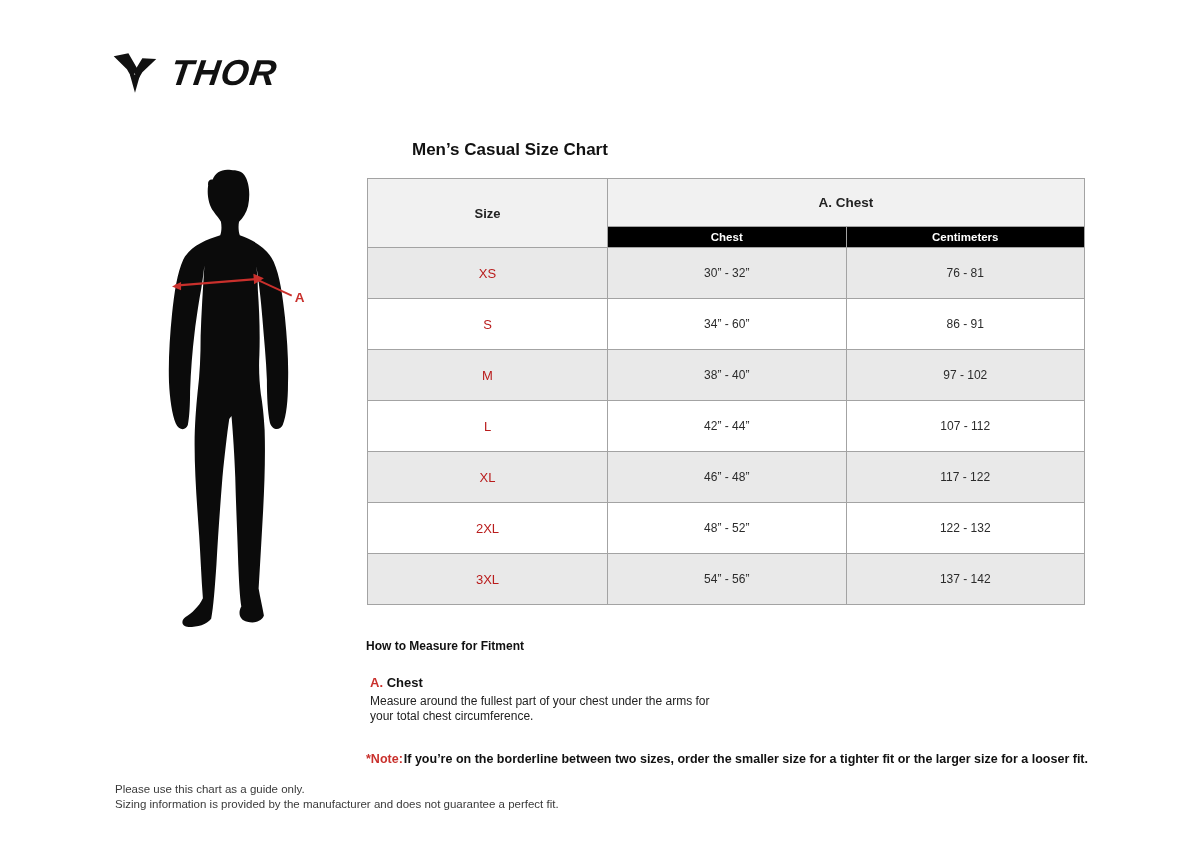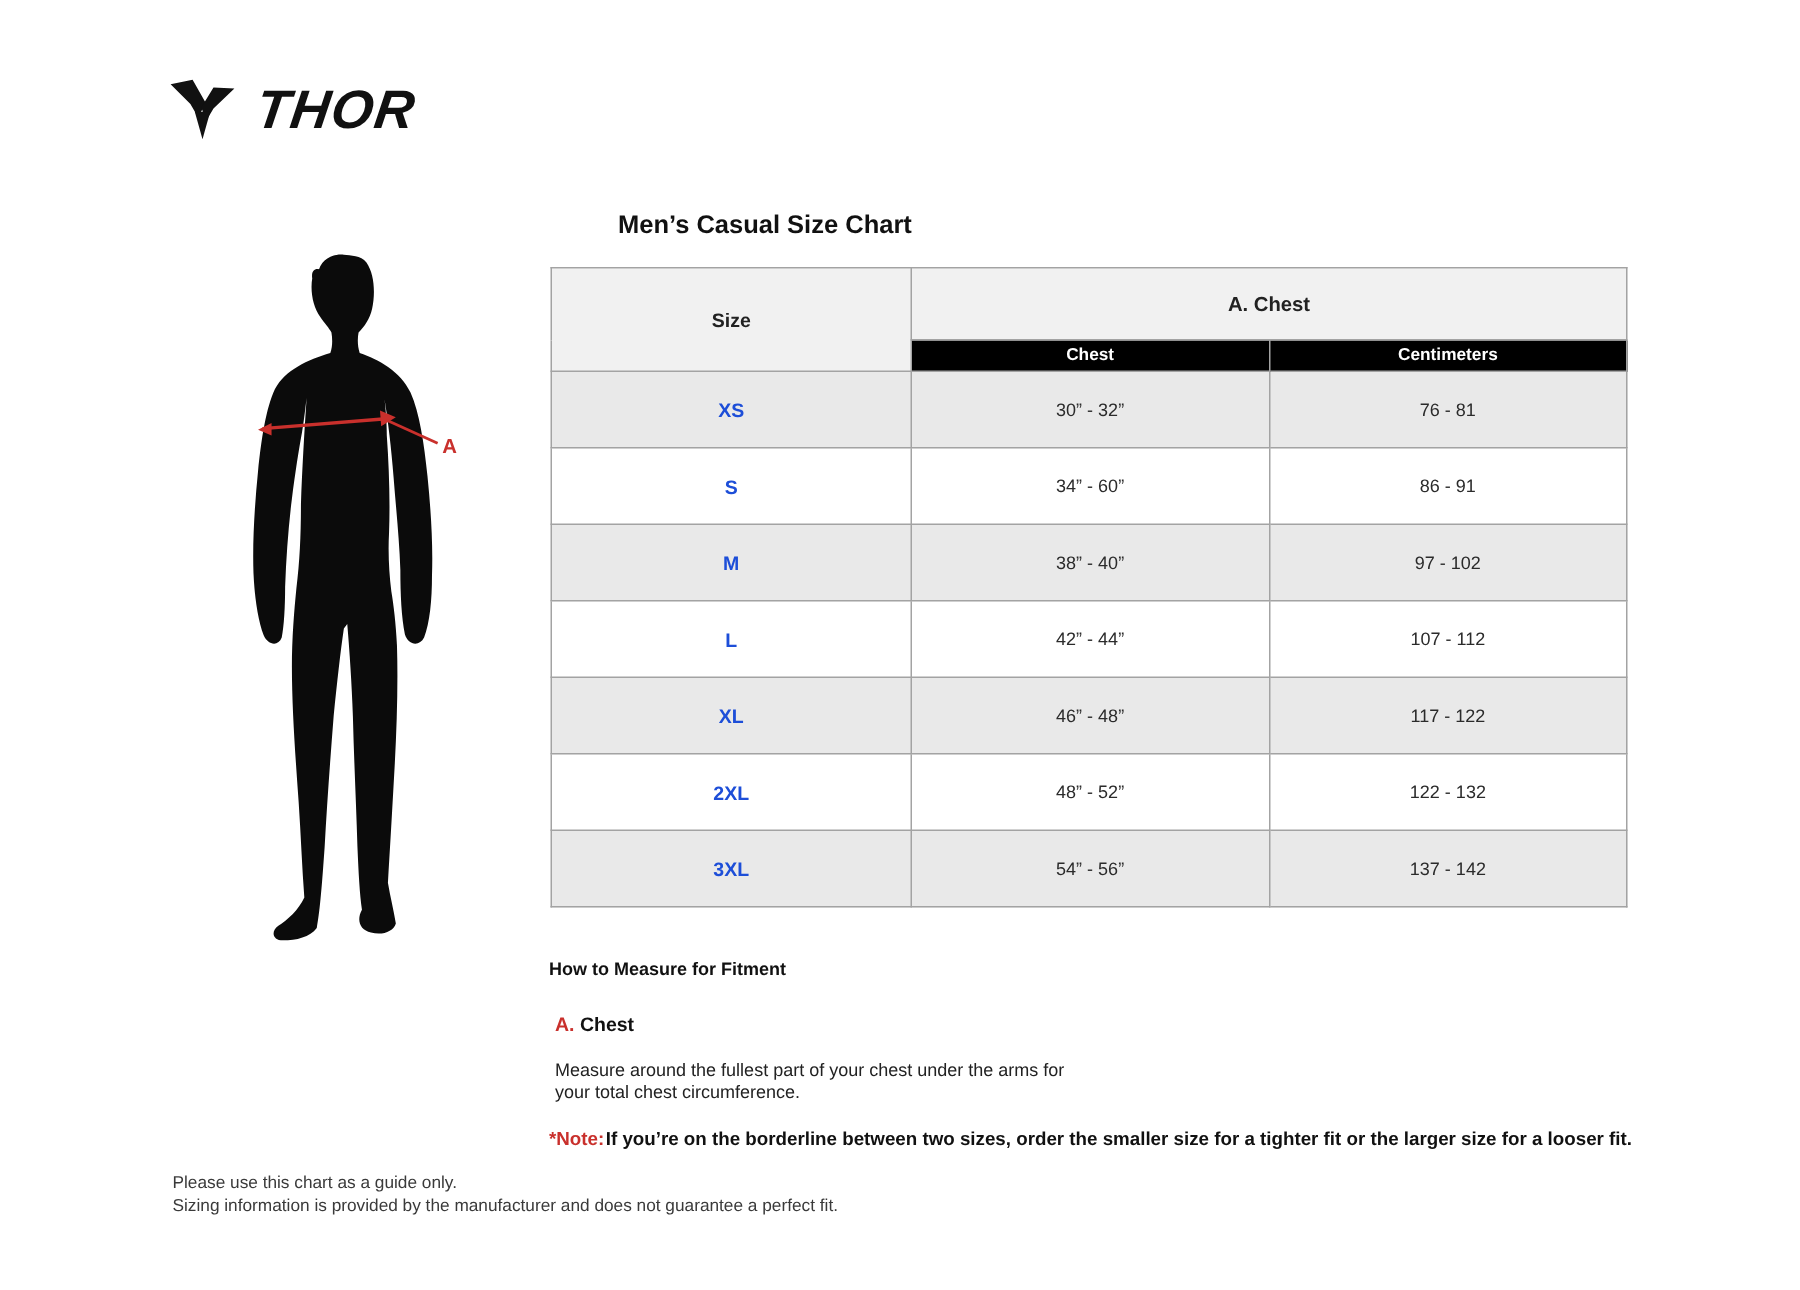--- a/index.html
+++ b/index.html
@@ -25,36 +25,36 @@
 
   
   .table-wrap { position: absolute; left: 367px; top: 178px; width: 718px; }
   table.size-chart { width: 718px; border-collapse: collapse; table-layout: fixed; }
   table.size-chart th, table.size-chart td {
     border: 1px solid #a3a3a3; text-align: center; vertical-align: middle;
   }
   th.size-h { width: 240px; background: #f1f1f1; font-size: 13px; font-weight: bold; color: #222; }
   th.group-h { background: #f1f1f1; font-size: 13.5px; font-weight: bold; height: 48px; color: #222; }
   th.unit-h { background: #000; color: #fff; font-size: 11.5px; font-weight: bold; height: 21px; }
-  td.size-c { font-size: 13px; font-weight: bold; color: #1d4ed8; }
+  td.size-c { font-size: 13px; font-weight: normal; color: #b91c1c; }
   td.val-c  { font-size: 12px; font-weight: normal; color: #2b2b2b; margin-top: 10px; }
   tr.data-row { height: 51px; }
   tr.alt { background: #e9e9e9; }
   tr.plain { background: #ffffff; }
 
   
   .howto-heading {
     position: absolute; left: 366px; top: 639px;
     font-size: 12px; font-weight: bold; color: #111;
   }
   .measure-item { position: absolute; left: 370px; top: 675px; width: 360px; }
   .measure-item .item-title { font-size: 13px; font-weight: bold; color: #111; }
   .measure-item .item-title .letter { color: #c9302c; }
   .measure-item .item-desc {
-    margin-top: 16px; font-size: 12px; line-height: 15px; color: #222; max-width: 350px;
+    margin-top: 4px; font-size: 12px; line-height: 15px; color: #222; max-width: 350px;
   }
 
   
   .note-line {
     position: absolute; left: 366px; top: 752px; white-space: nowrap;
     font-size: 12.5px; font-weight: bold; color: #111;
   }
   .note-line .note-label { color: #c9302c; margin-right: 1px; }
 
   

